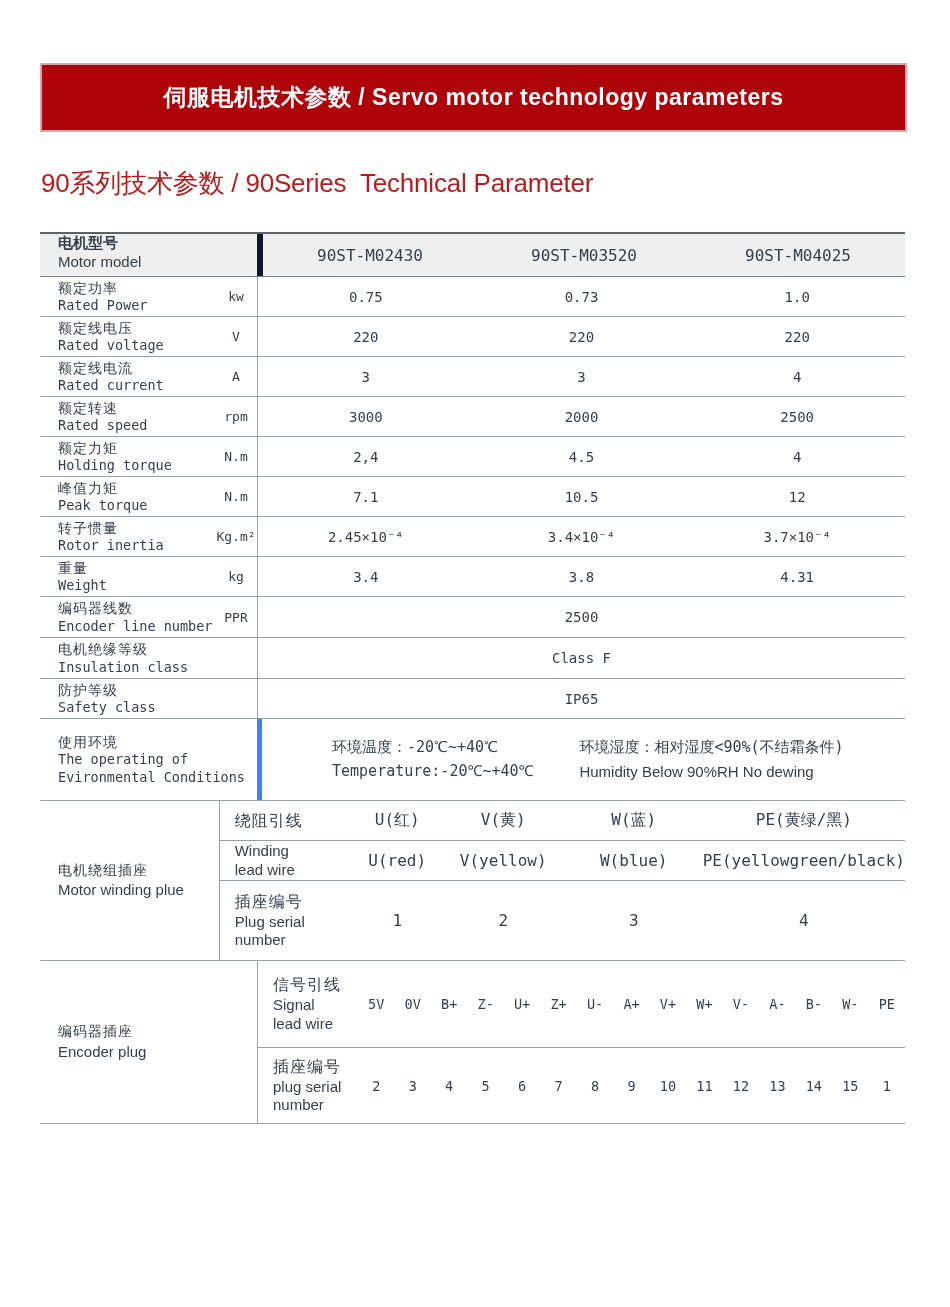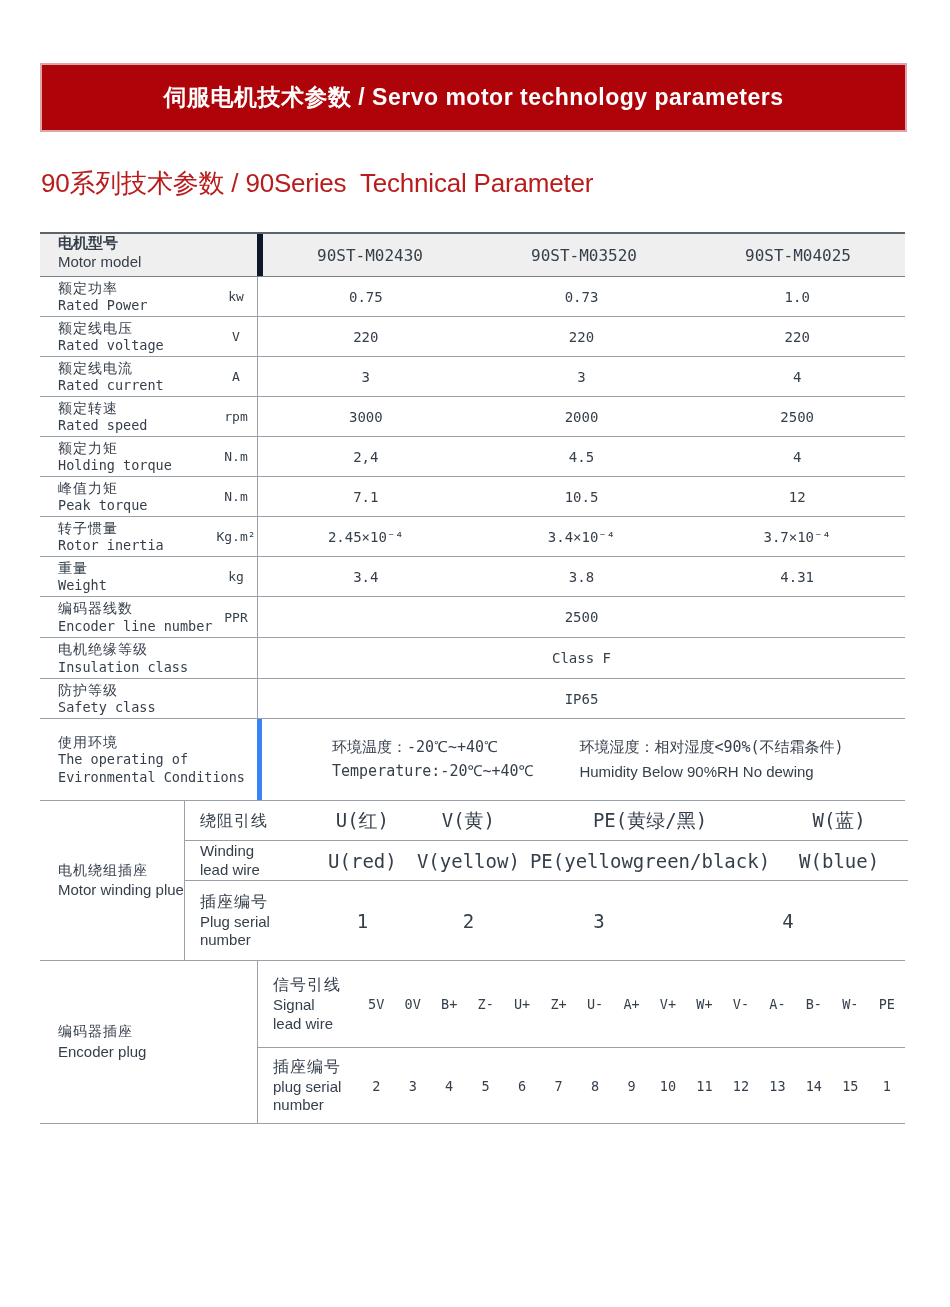--- a/index.html
+++ b/index.html
@@ -90,21 +90,21 @@
   .srow:last-child{border-bottom:none;}
   .slab{
     box-sizing:border-box;padding-left:15px;
     display:flex;flex-direction:column;justify-content:center;
     white-space:nowrap;
   }
   .slab .zh{font-size:16px;letter-spacing:1px;line-height:1.35;}
   .slab .sans-lab{font-family:"Liberation Sans", sans-serif;font-size:15px;line-height:1.25;}
   .wind-slab{width:133px;}
   .enc-slab{width:100px;}
-  .wcell{display:flex;align-items:center;justify-content:center;font-size:19px;box-sizing:border-box;}
+  .wcell{display:flex;align-items:center;justify-content:center;font-size:16px;box-sizing:border-box;}
   .wc1{width:89px;}.wc2{width:123px;}.wc3{width:138px;}.wc4{flex:1;}
   .ecell{flex:1;display:flex;align-items:center;justify-content:center;font-size:13.5px;}
 </style>
 </head>
 <body>
 
 <div class="page">
 
   <div class="banner" style="background:#ae0309;">
     <span class="banner-text">伺服电机技术参数 / Servo motor technology parameters</span>
@@ -286,32 +286,32 @@
         <div class="zh" style="letter-spacing:1px;font-size:14px;line-height:1.4;">电机绕组插座</div>
         <div class="sans" style="font-size:15px;line-height:1.35;">Motor winding plue</div>
       </div>
       <div class="subcol">
         <div class="srow" style="height:40px;">
           <div class="slab wind-slab">
             <div class="zh">绕阻引线</div>
           </div>
           <div class="wcell wc1">U(红)</div>
           <div class="wcell wc2">V(黄)</div>
+          <div class="wcell wc3">W(蓝)</div>
           <div class="wcell wc4">PE(黄绿/黑)</div>
-          <div class="wcell wc3">W(蓝)</div>
         </div>
         <div class="srow" style="height:40px;">
           <div class="slab wind-slab">
             <div class="sans-lab">Winding</div>
             <div class="sans-lab">lead wire</div>
           </div>
           <div class="wcell wc1">U(red)</div>
           <div class="wcell wc2">V(yellow)</div>
+          <div class="wcell wc3">W(blue)</div>
           <div class="wcell wc4">PE(yellowgreen/black)</div>
-          <div class="wcell wc3">W(blue)</div>
         </div>
         <div class="srow" style="height:79px;">
           <div class="slab wind-slab">
             <div class="zh">插座编号</div>
             <div class="sans-lab">Plug serial</div>
             <div class="sans-lab">number</div>
           </div>
           <div class="wcell wc1">1</div>
           <div class="wcell wc2">2</div>
           <div class="wcell wc3">3</div>

